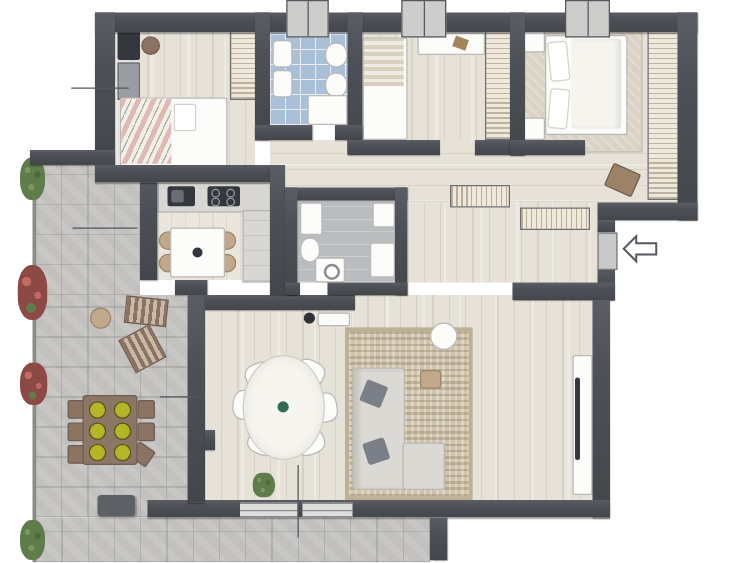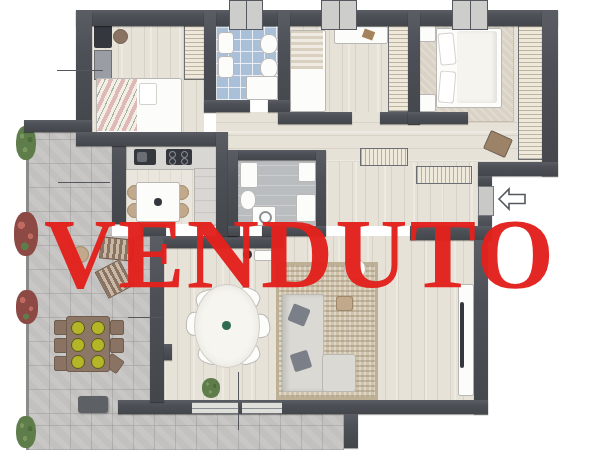--- a/index.html
+++ b/index.html
@@ -240,14 +240,13 @@
   <div class="abs" style="left:478px;top:186px;width:14px;height:28px;background:#c9c9c7;border:1px solid #77797e;z-index:32;"></div>
   <svg class="abs" style="left:496px;top:186px;z-index:35;" width="32" height="26" viewBox="0 0 32 26">
     <polygon points="3,13 13,3 13,8.5 29,8.5 29,17.5 13,17.5 13,23" fill="#ffffff" stroke="#55585e" stroke-width="1.6"></polygon>
   </svg>
 
   <div class="leader" style="left:57px;top:70px;width:46px;height:1px;"></div>
   <div class="leader" style="left:58px;top:182px;width:52px;height:1px;"></div>
   <div class="leader" style="left:128px;top:317px;width:34px;height:1px;"></div>
   <div class="leader" style="left:238px;top:372px;width:1px;height:58px;"></div>
 
-  <div class="sold">VENDUTO</div>
 </div>
 
 </body></html>

